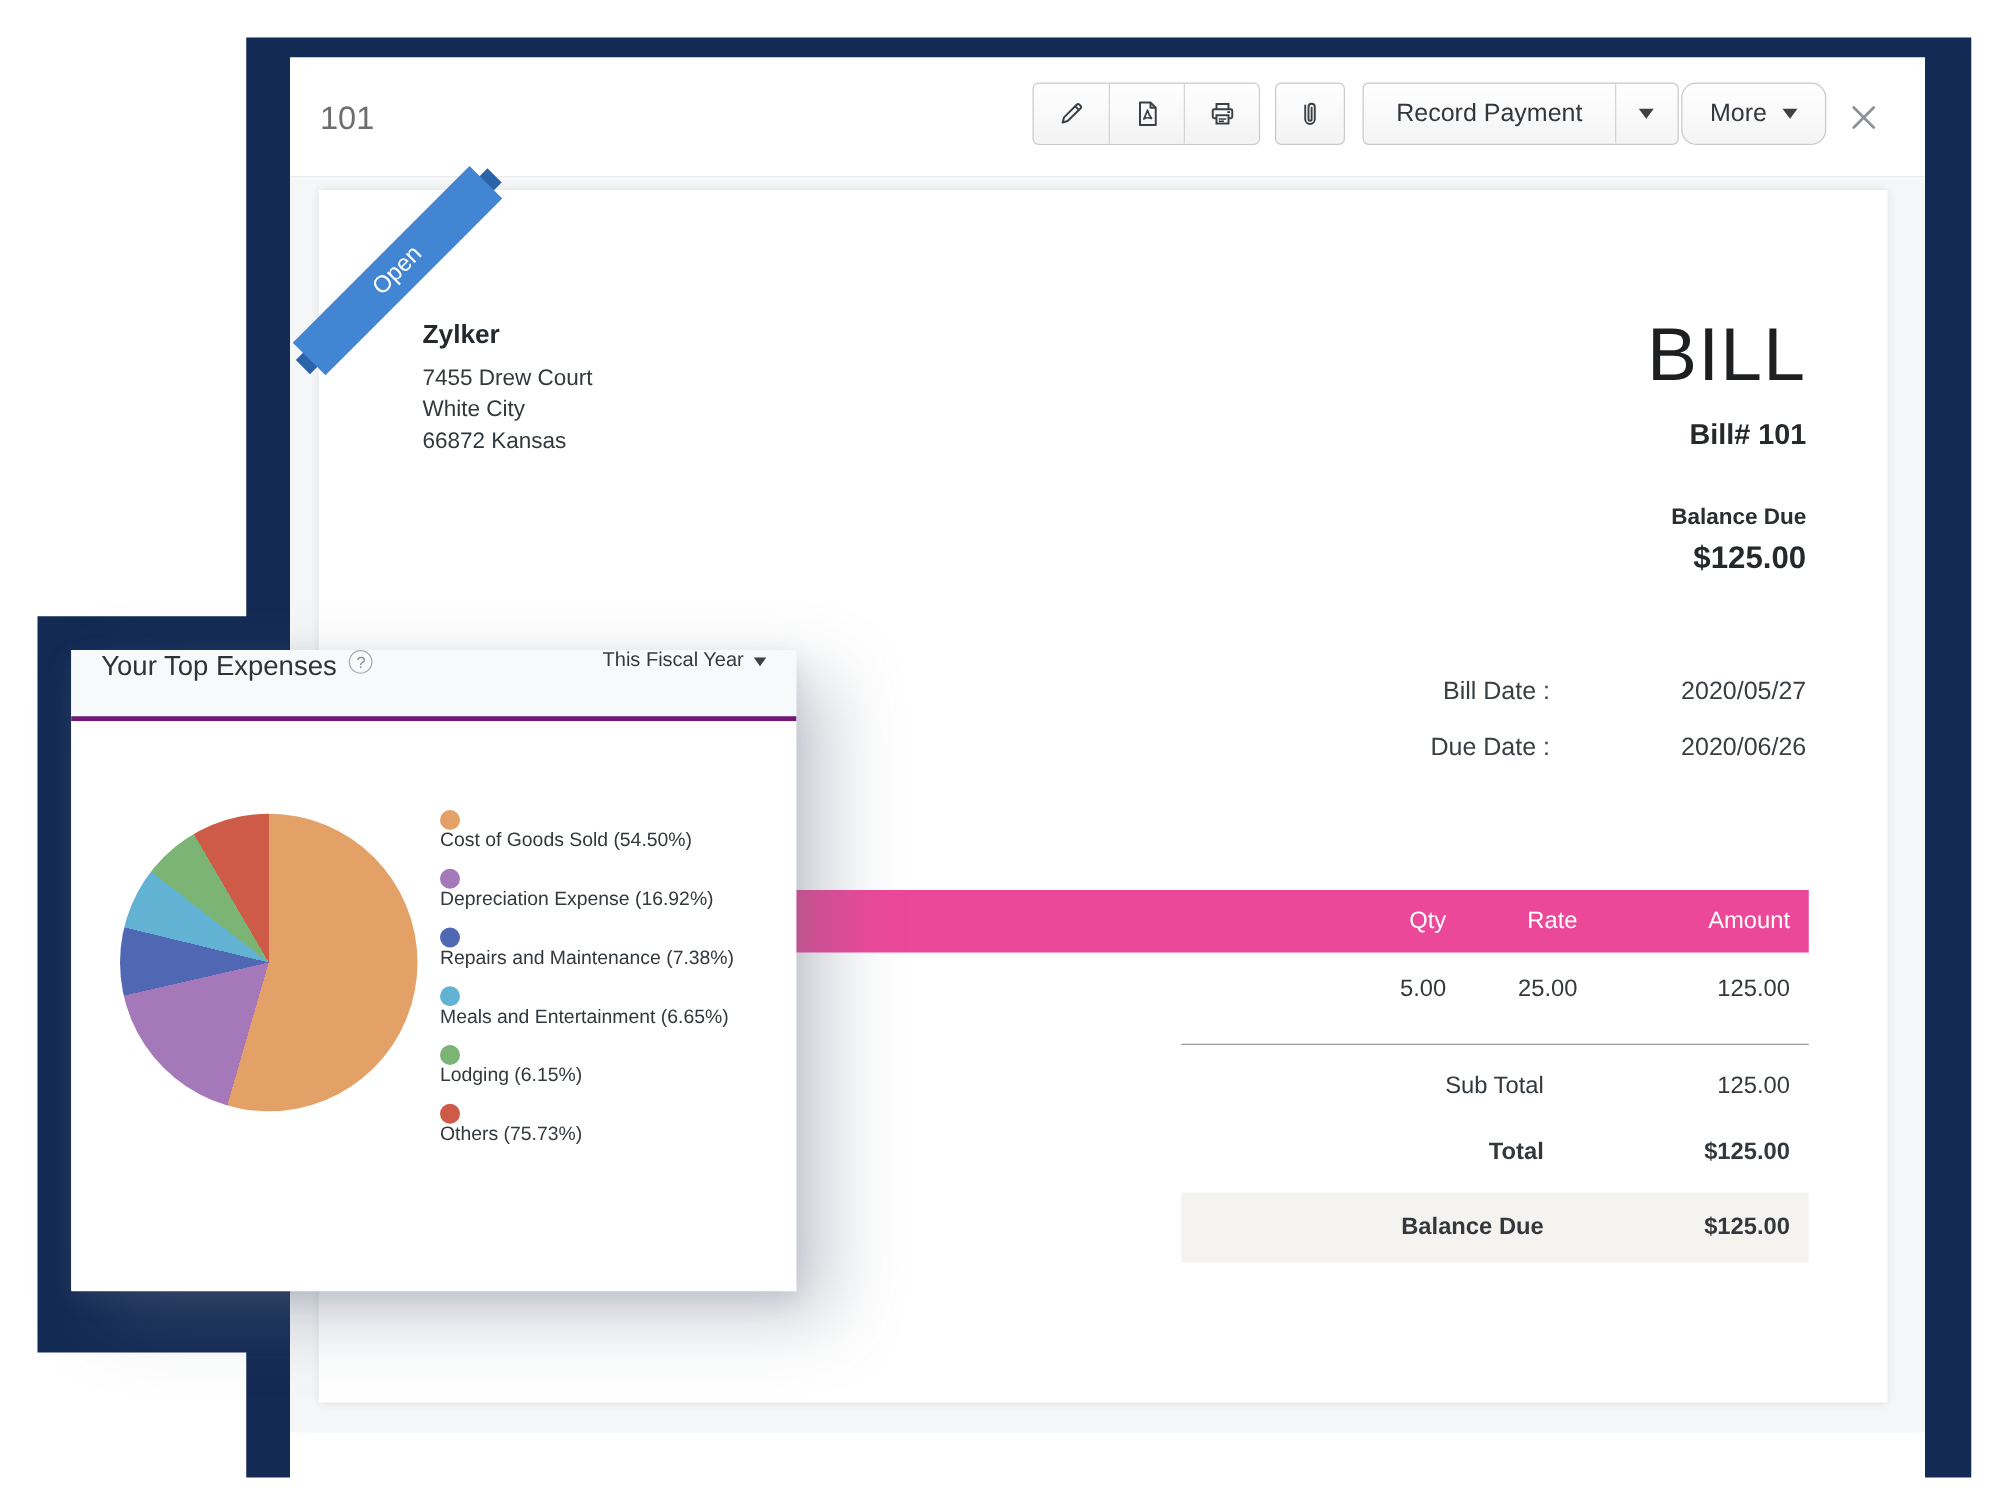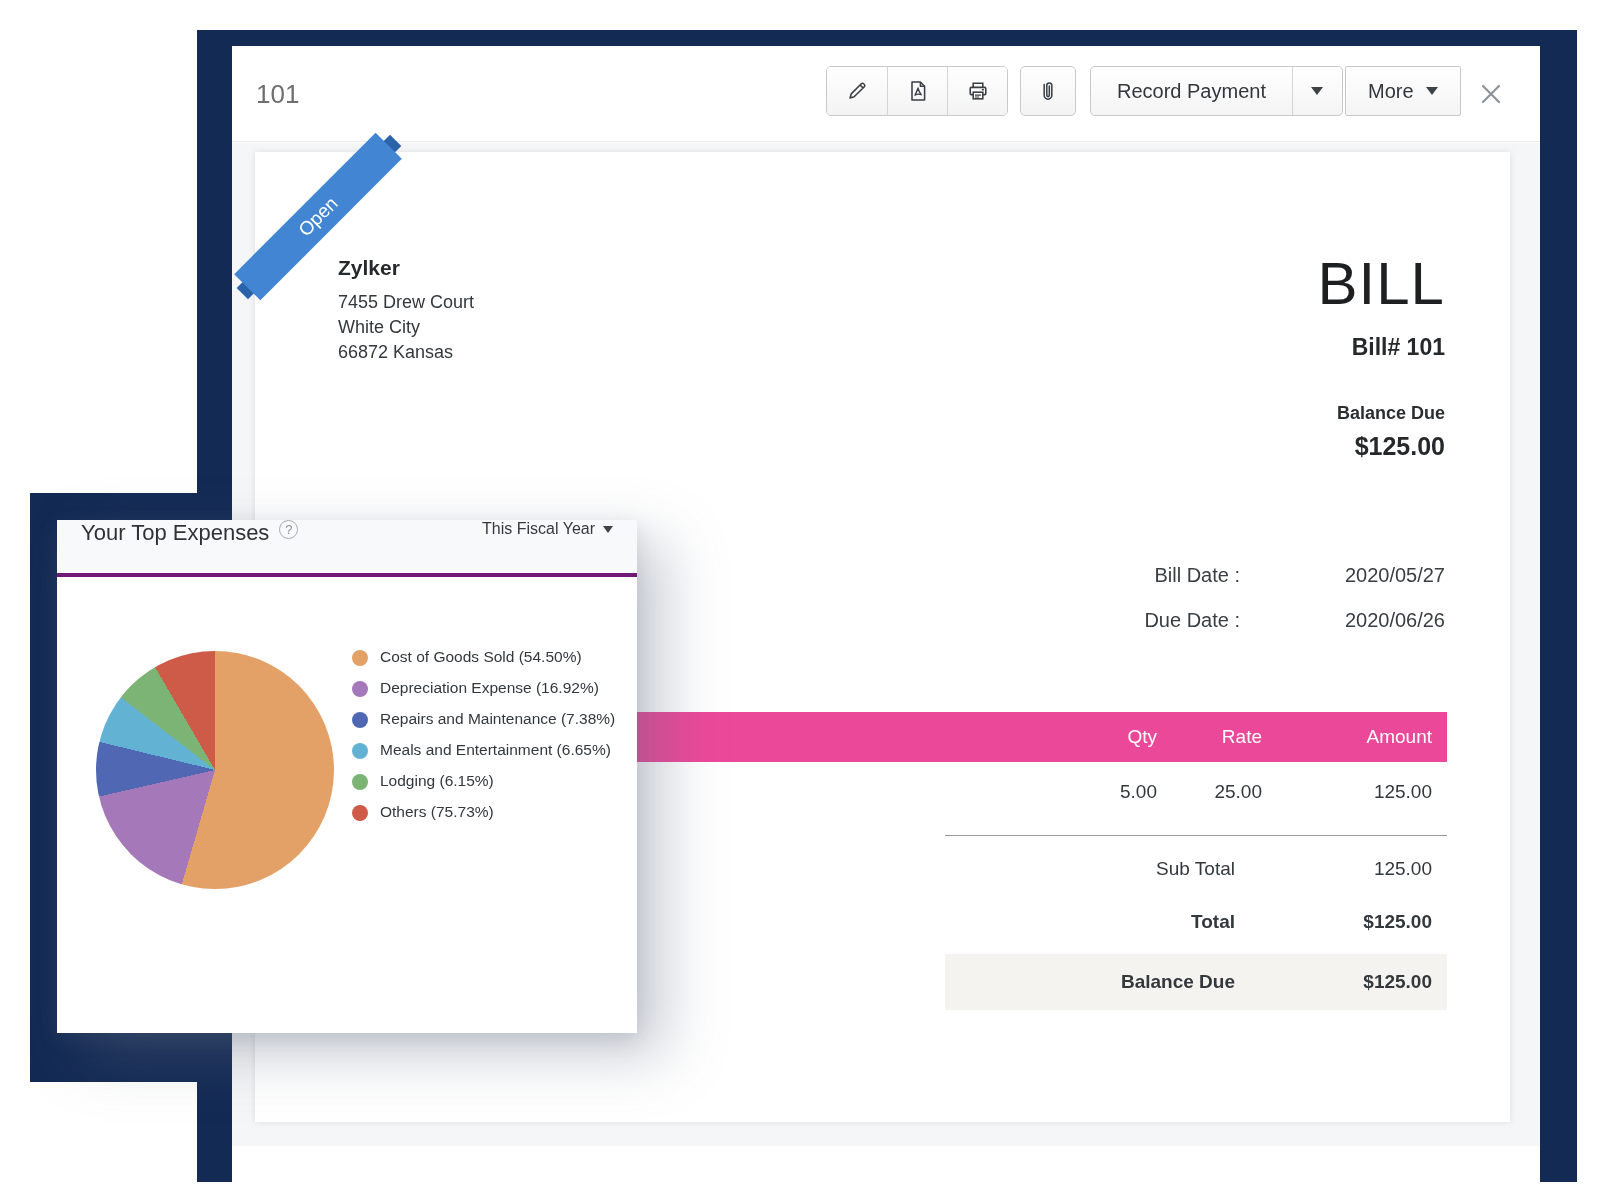--- a/index.html
+++ b/index.html
@@ -16,21 +16,21 @@
 
   .btn-group { position:absolute; left:594px; top:20px; height:50px; display:flex; border:1px solid #c9c9c9; border-radius:5px; background:#fafafa; overflow:hidden; }
   .icon-btn { width:60px; height:48px; display:flex; align-items:center; justify-content:center; background:linear-gradient(#ffffff,#f3f3f3); cursor:pointer; }
   .btn-group .icon-btn + .icon-btn { border-left:1px solid #d4d4d4; }
   .solo-btn { position:absolute; left:788px; top:20px; width:56px; height:50px; border:1px solid #c9c9c9; border-radius:5px; display:flex; align-items:center; justify-content:center; background:linear-gradient(#ffffff,#f3f3f3); cursor:pointer; }
 
   .split-btn { position:absolute; left:858px; top:20px; height:50px; display:flex; border:1px solid #c9c9c9; border-radius:5px; background:linear-gradient(#ffffff,#f4f4f4); overflow:hidden; }
   .split-main { padding:0 26px; line-height:48px; font-size:20px; color:#32373c; cursor:pointer; }
   .split-caret { width:50px; border-left:1px solid #d4d4d4; display:flex; align-items:center; justify-content:center; cursor:pointer; }
 
-  .more-btn { position:absolute; left:1113px; top:20px; height:50px; padding:0 22px; border:1px solid #c9c9c9; border-radius:2px; background:linear-gradient(#ffffff,#f4f4f4); display:flex; align-items:center; gap:12px; font-size:20px; color:#32373c; cursor:pointer; }
+  .more-btn { position:absolute; left:1113px; top:20px; height:50px; padding:0 22px; border:1px solid #c9c9c9; border-radius:12px; background:linear-gradient(#ffffff,#f4f4f4); display:flex; align-items:center; gap:12px; font-size:20px; color:#32373c; cursor:pointer; }
   .caret-down { width:0; height:0; border-left:6px solid transparent; border-right:6px solid transparent; border-top:8px solid #3d4247; }
   .close-x { position:absolute; left:1242px; top:31px; width:34px; height:34px; display:flex; align-items:center; justify-content:center; cursor:pointer; }
 
   .content { position:absolute; left:0; top:97px; width:1308px; height:1003px; background:#f5f6f7; }
   .bill-page { position:absolute; left:23px; top:9px; width:1255px; height:970px; background:#ffffff; box-shadow:0 0 7px rgba(0,0,0,0.10); }
 
   
   .ribbon { position:absolute; left:-37px; top:46px; width:200px; height:37px; background:#4285d3; transform:rotate(-45deg); display:flex; align-items:center; justify-content:center; color:#ffffff; font-size:19px; z-index:3; }
   .fold { position:absolute; width:16px; height:16px; background:#2b63a9; transform:rotate(45deg); z-index:2; }
   .fold-a { left:-15px; top:128px; }
@@ -43,21 +43,21 @@
 
   
   .title-block { position:absolute; right:65px; top:100px; text-align:right; color:#26292c; }
   .doc-title { font-size:60px; letter-spacing:1px; line-height:64px; color:#1d1f21; }
   .doc-num-label { font-size:23px; font-weight:bold; margin-top:18px; }
   .balance-label { font-size:18px; font-weight:bold; margin-top:42px; color:#2b2e31; }
   .balance-value { font-size:25px; font-weight:bold; margin-top:8px; }
 
   
   .meta { position:absolute; right:65px; top:390px; width:520px; }
-  .meta-row { display:flex; height:45px; align-items:flex-end; font-size:20px; color:#393e43; }
+  .meta-row { display:flex; height:45px; align-items:flex-start; font-size:20px; color:#393e43; }
   .meta-label { flex:1; text-align:right; }
   .meta-value { width:205px; text-align:right; }
 
   
   .item-table { position:absolute; left:83px; top:560px; width:1109px; }
   .thead { display:flex; align-items:center; height:50px; background:#ec4899; color:#ffffff; font-size:19px; padding-right:15px; }
   .trow  { display:flex; align-items:center; height:60px; color:#33383d; font-size:19px; padding-right:15px; }
   .col-spacer { flex:1; }
   .col-qty { width:110px; text-align:right; }
   .col-rate { width:105px; text-align:right; }
@@ -75,21 +75,21 @@
   
   .expense-card { position:absolute; left:57px; top:520px; width:580px; height:513px; background:#ffffff; box-shadow:28px 22px 55px rgba(96,108,128,0.35), 0 6px 18px rgba(96,108,128,0.18); z-index:6; }
   .card-header { height:57px; background:#f8f9fb; border-bottom:4px solid #701a75; display:flex; align-items:flex-start; padding:0 24px; }
   .card-title { font-size:22px; color:#2f3338; }
   .help-icon { width:19px; height:19px; border:1px solid #a9adb2; border-radius:50%; color:#8e9297; font-size:13px; display:inline-flex; align-items:center; justify-content:center; margin-left:10px; }
   .period { margin-left:auto; display:flex; align-items:center; gap:8px; font-size:16px; color:#35393e; cursor:pointer; }
   .period .caret-down { border-left-width:5px; border-right-width:5px; border-top-width:7px; }
   .card-body { position:relative; height:455px; background:#ffffff; }
   .pie { position:absolute; left:39px; top:74px; width:238px; height:238px; border-radius:50%; }
   .legend { position:absolute; left:295px; top:71px; }
-  .legend-row { display:flex; align-items:flex-end; margin-bottom:13px; }
+  .legend-row { display:flex; align-items:flex-start; margin-bottom:13px;flex-direction:column; }
   .legend-dot { width:16px; height:16px; border-radius:50%; margin-right:12px; flex:none; }
   .legend-label { font-size:15.5px; color:#33383d; white-space:nowrap; }
 
   svg { display:block; }
 </style>
 </head>
 <body>
 
 <div class="frame-main"></div>
 <div class="frame-notch"></div>

